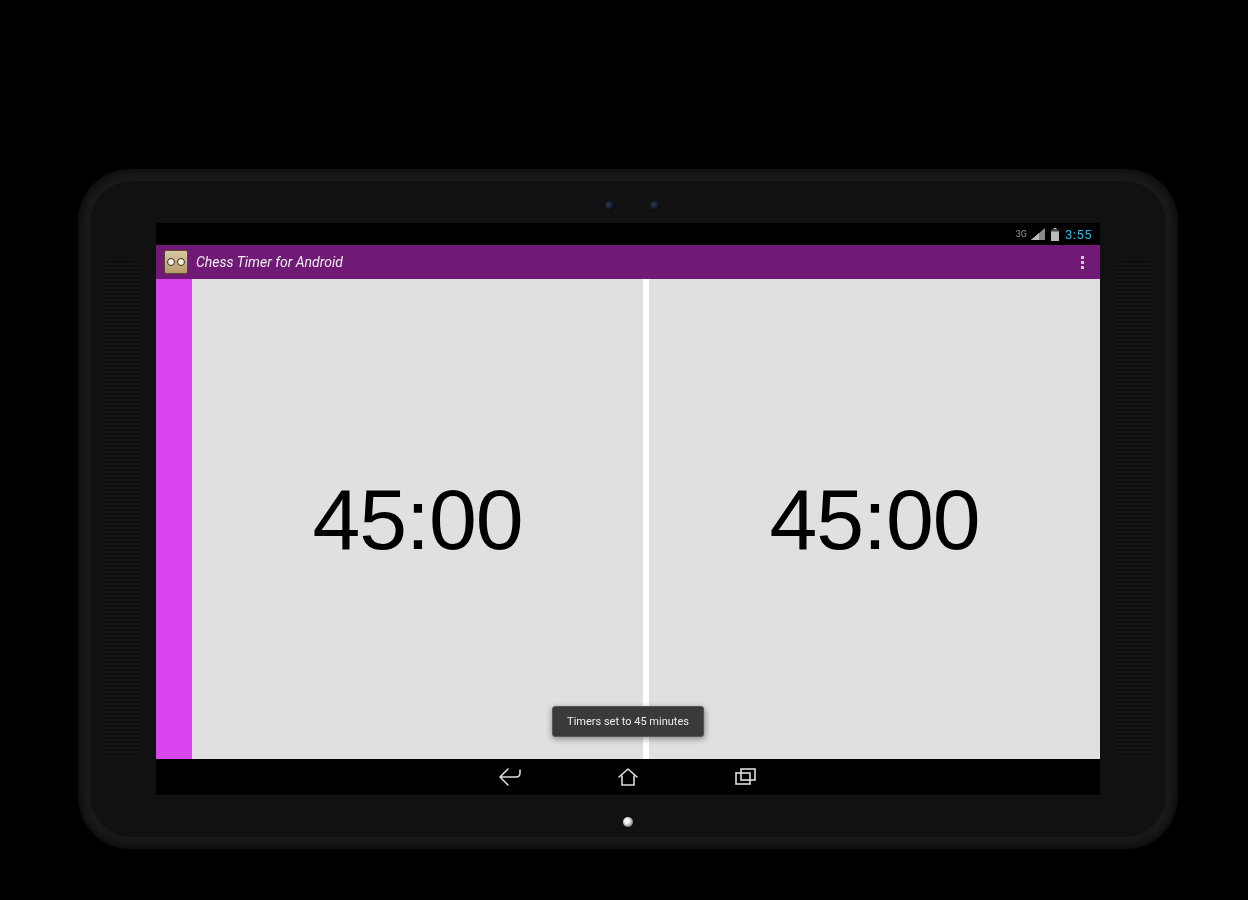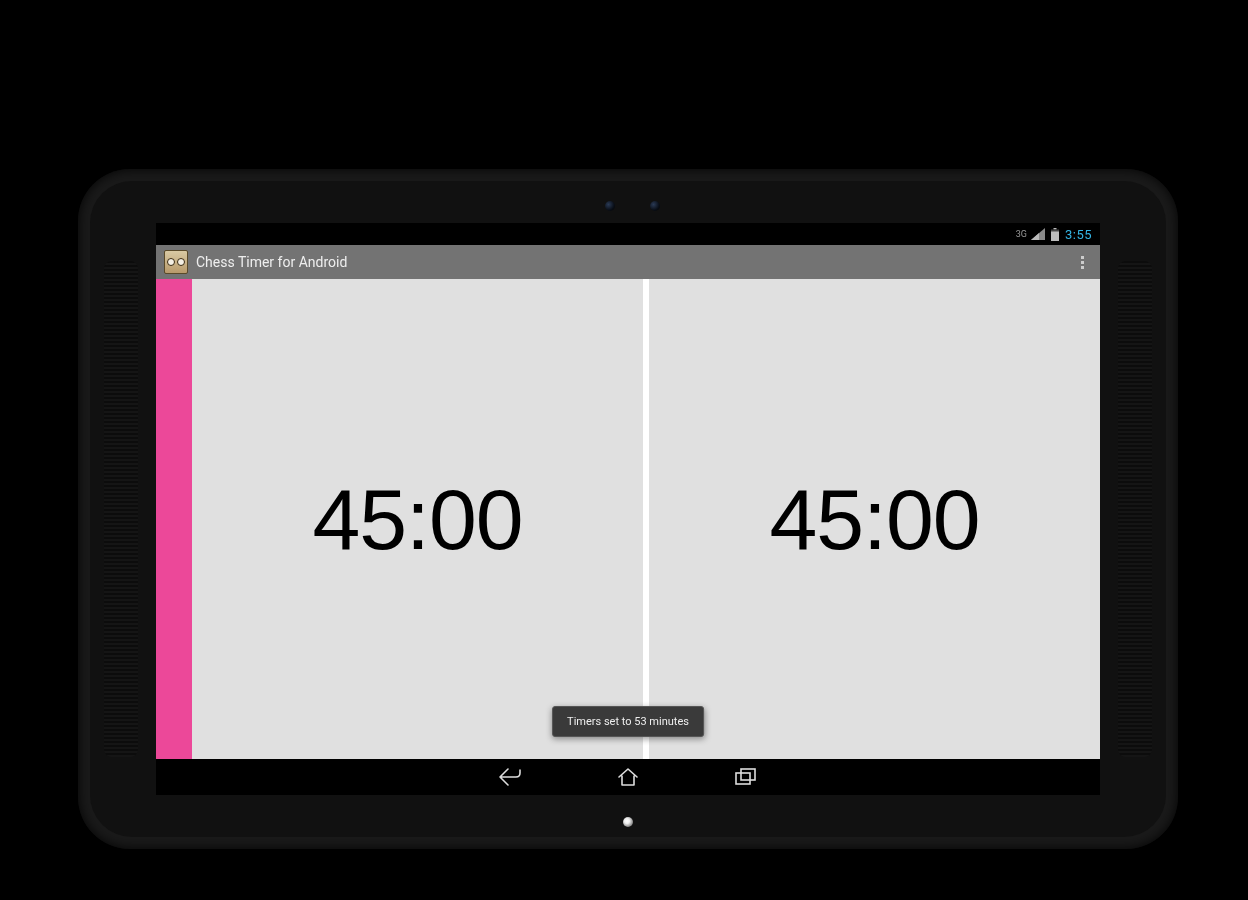--- a/index.html
+++ b/index.html
@@ -88,26 +88,27 @@
       padding: 0 8px;
       font-size: 12px;
       color: #888;
     }
     .status-bar svg { display: block; }
     .clock-text { color: #33b5e5; font-size: 13px; letter-spacing: 0.5px; }
 
     
     .action-bar {
       height: 34px;
-      background: #737373;
+      background: #701a75;
       display: flex;
       align-items: center;
       padding: 0 8px;
       color: #eee;
       font-size: 14px;
+      font-style: italic;
     }
     .app-icon {
       width: 24px; height: 24px;
       margin-right: 8px;
       background: linear-gradient(#d9c9a3, #b89a6b);
       border: 1px solid #5a4a2a;
       border-radius: 2px;
       display: flex;
       align-items: center;
       justify-content: center;
@@ -126,21 +127,21 @@
       cursor: pointer;
     }
     .overflow-menu span {
       width: 3px; height: 3px;
       background: #ccc;
     }
 
     
     .content {
       flex: 1;
-      background: #ec4899;
+      background: #d946ef;
       display: flex;
       position: relative;
       padding-left: 36px;
     }
     .timer-pane {
       flex: 1;
       background: #e0e0e0;
       display: flex;
       align-items: center;
       justify-content: center;
@@ -238,21 +239,21 @@
 
       <div class="content">
         <div class="timer-pane">
           <div class="timer-text">45:00</div>
         </div>
         <div class="divider"></div>
         <div class="timer-pane">
           <div class="timer-text">45:00</div>
         </div>
 
-        <div class="toast">Timers set to 53 minutes</div>
+        <div class="toast">Timers set to 45 minutes</div>
       </div>
 
       <div class="nav-bar">
         <div class="nav-btn">
           <svg width="24" height="20" viewBox="0 0 24 20">
             <path d="M10 2 L2 10 L10 18 M2 10 L18 10 Q22 10 22 6 L22 3" fill="none" stroke="#ddd" stroke-width="1.6" stroke-linejoin="round" stroke-linecap="round"></path>
           </svg>
         </div>
         <div class="nav-btn">
           <svg width="22" height="20" viewBox="0 0 22 20">

